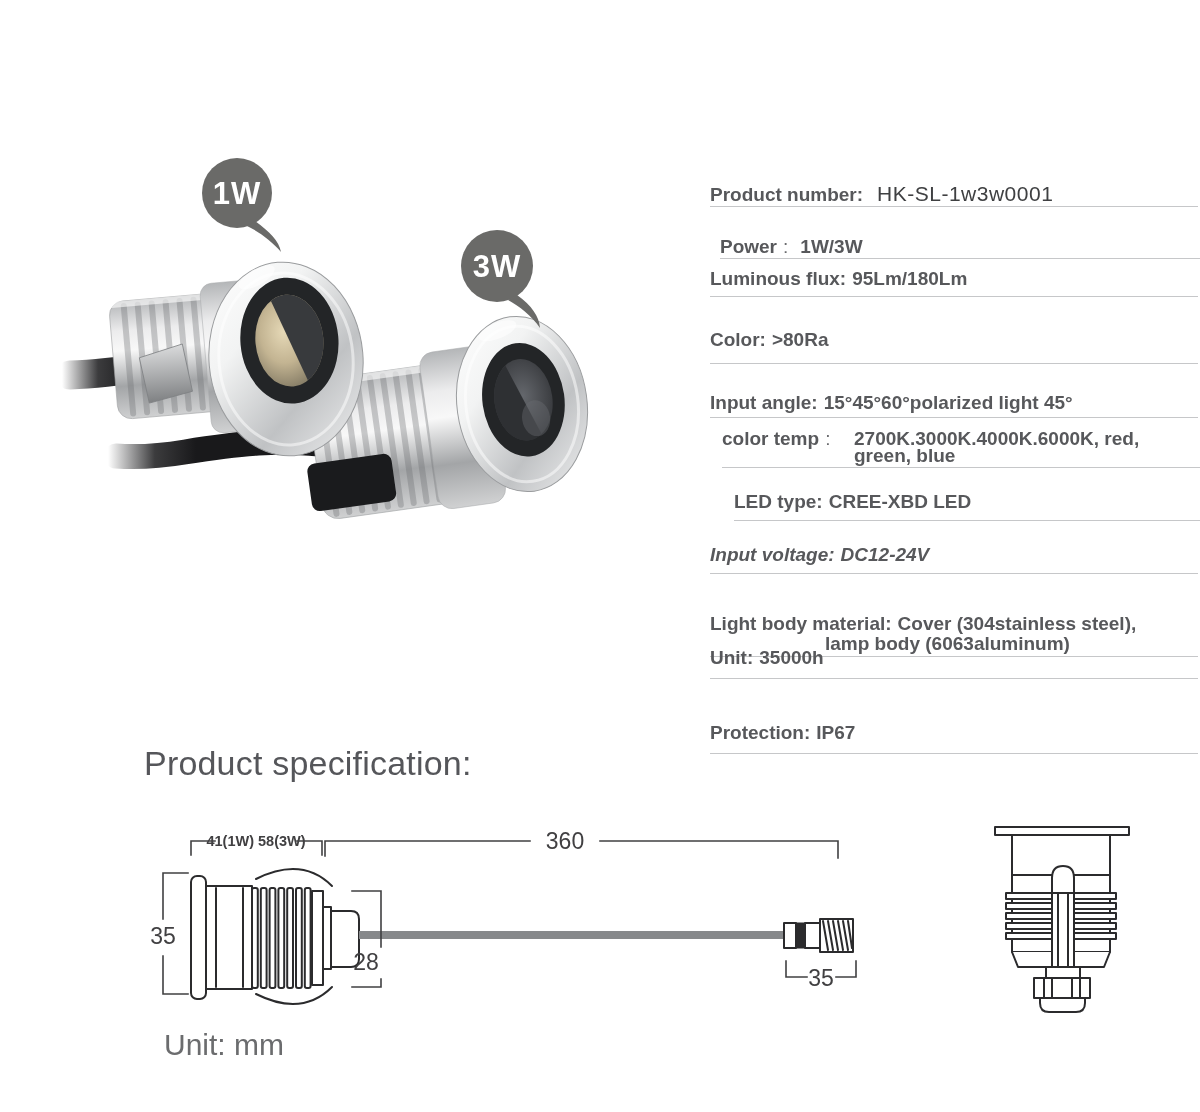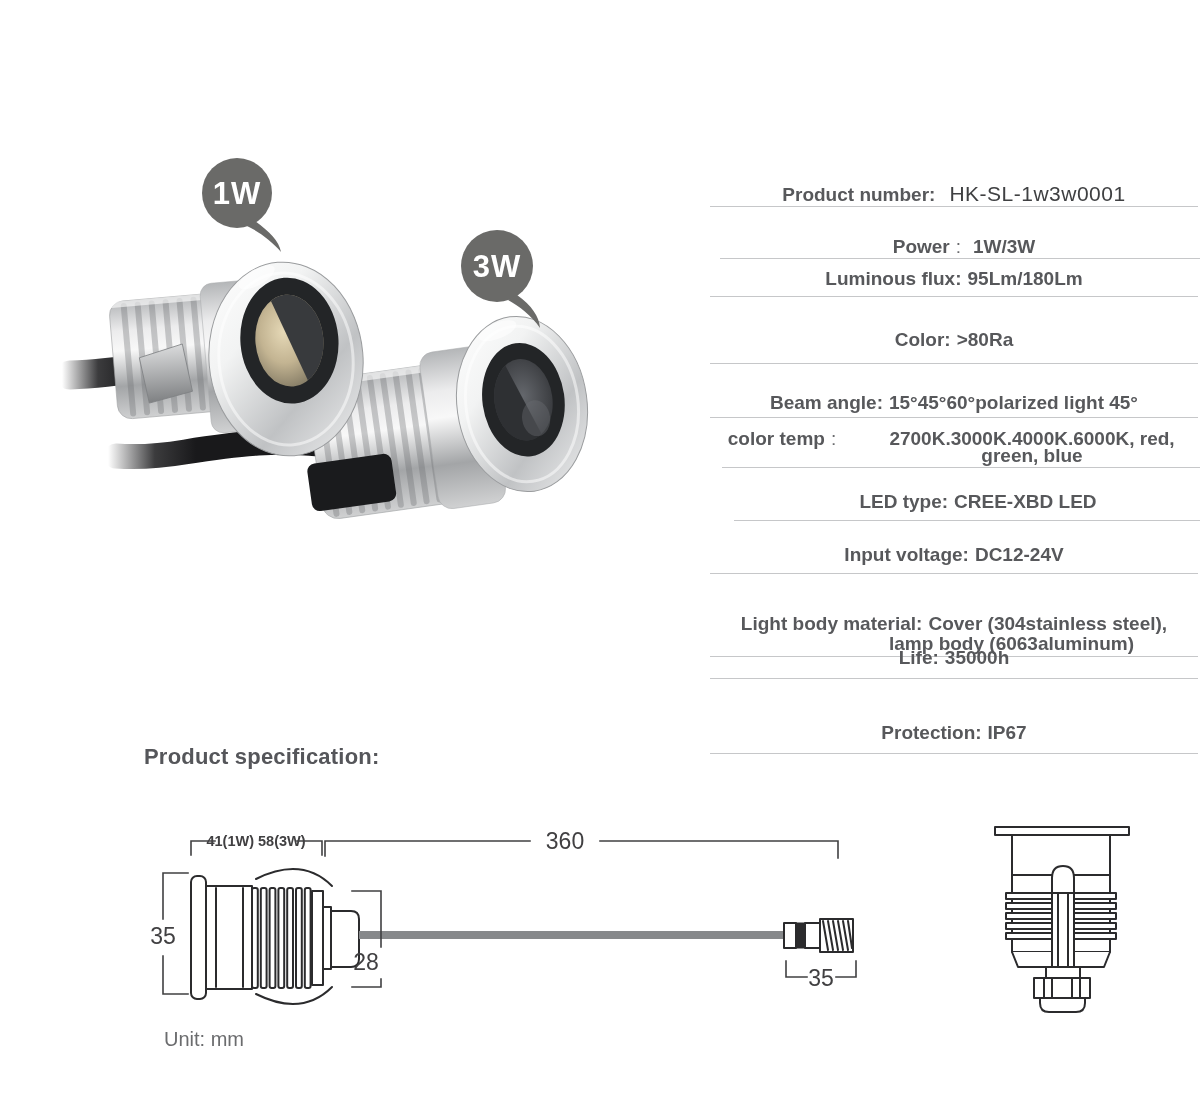--- a/index.html
+++ b/index.html
@@ -8,48 +8,47 @@
     font-family:"Liberation Sans", sans-serif;overflow:hidden;
   }
   #art{position:absolute;left:0;top:0;width:1200px;height:1112px;}
 
   
   .spec-row{
     position:absolute;left:710px;width:488px;
     border-bottom:1px solid #c6c7c9;
     color:#57585b;font-weight:bold;font-size:19px;line-height:21px;
     white-space:nowrap;
-    text-align:center;
   }
   .r1{top:183px;height:23px;}
   .r2{top:236px;height:22px;margin-left:10px;}
   .r3{top:268px;height:28px;}
   .r4{top:329px;height:34px;}
   .r5{top:392px;height:25px;}
   .r6{top:430px;height:37px;display:flex;align-items:flex-start;line-height:17px;margin-left:12px;}
   .r7{top:491px;height:29px;margin-left:24px;}
-  .r8{top:544px;height:29px;}
+  .r8{top:544px;height:29px;font-style:italic;}
   .r9{top:614px;height:42px;line-height:20px;}
   .r10{top:647px;height:31px;}
   .r11{top:722px;height:31px;}
   .val{margin-left:6px;}
   .sep{font-weight:400;color:#6a6b6e;margin:0 12px 0 6px;}
   .pn-value{font-weight:400;font-size:21px;color:#3f4042;margin-left:14px;letter-spacing:.5px;}
   .lblcell{flex:0 0 132px;}
   .valcell{flex:1;}
   .indent115{padding-left:115px;}
 
   
   .heading{
     position:absolute;left:144px;top:744px;
-    font-size:22px;color:#55565a;font-weight:700;letter-spacing:.2px;
+    font-size:34px;color:#55565a;font-weight:400;letter-spacing:.2px;
   }
   .unit-note{
     position:absolute;left:164px;top:1028px;
-    font-size:20px;color:#6b6c6e;font-weight:400;
+    font-size:30px;color:#6b6c6e;font-weight:400;
   }
 
   
   .ln{stroke:#2b2b2d;stroke-width:2;fill:none;stroke-linejoin:round;stroke-linecap:round;}
   .lnf{stroke:#2b2b2d;stroke-width:2;fill:#ffffff;stroke-linejoin:round;}
   .dimln{stroke:#404042;stroke-width:1.6;fill:none;stroke-linecap:square;}
   .dimtxt{fill:#414042;font-size:23px;font-family:"Liberation Sans",sans-serif;}
   .dimtxt-small{fill:#414042;font-size:14.5px;font-weight:600;font-family:"Liberation Sans",sans-serif;}
   .badge-txt{fill:#ffffff;font-size:31px;font-weight:bold;letter-spacing:1px;
     font-family:"Liberation Sans",sans-serif;}
@@ -286,21 +285,21 @@
 
   <div class="spec-row r3">
     <span>Luminous flux:</span><span class="val">95Lm/180Lm</span>
   </div>
 
   <div class="spec-row r4">
     <span>Color:</span><span class="val">&gt;80Ra</span>
   </div>
 
   <div class="spec-row r5">
-    <span>Beam angle:</span><span class="val">15°45°60°polarized light 45°</span>
+    <span>Input angle:</span><span class="val">15°45°60°polarized light 45°</span>
   </div>
 
   <div class="spec-row r6">
     <div class="lblcell"><span>color temp</span><span class="sep">:</span></div>
     <div class="valcell">
       <div>2700K.3000K.4000K.6000K, red,</div>
       <div>green, blue</div>
     </div>
   </div>
 
@@ -311,21 +310,21 @@
   <div class="spec-row r8">
     <span>Input voltage:</span><span class="val">DC12-24V</span>
   </div>
 
   <div class="spec-row r9">
     <div><span>Light body material:</span><span class="val">Cover (304stainless steel),</span></div>
     <div class="indent115">lamp body (6063aluminum)</div>
   </div>
 
   <div class="spec-row r10">
-    <span>Life:</span><span class="val">35000h</span>
+    <span>Unit:</span><span class="val">35000h</span>
   </div>
 
   <div class="spec-row r11">
     <span>Protection:</span><span class="val">IP67</span>
   </div>
 </div>
 
 <div class="heading">Product specification:</div>
 <div class="unit-note">Unit: mm</div>
 

